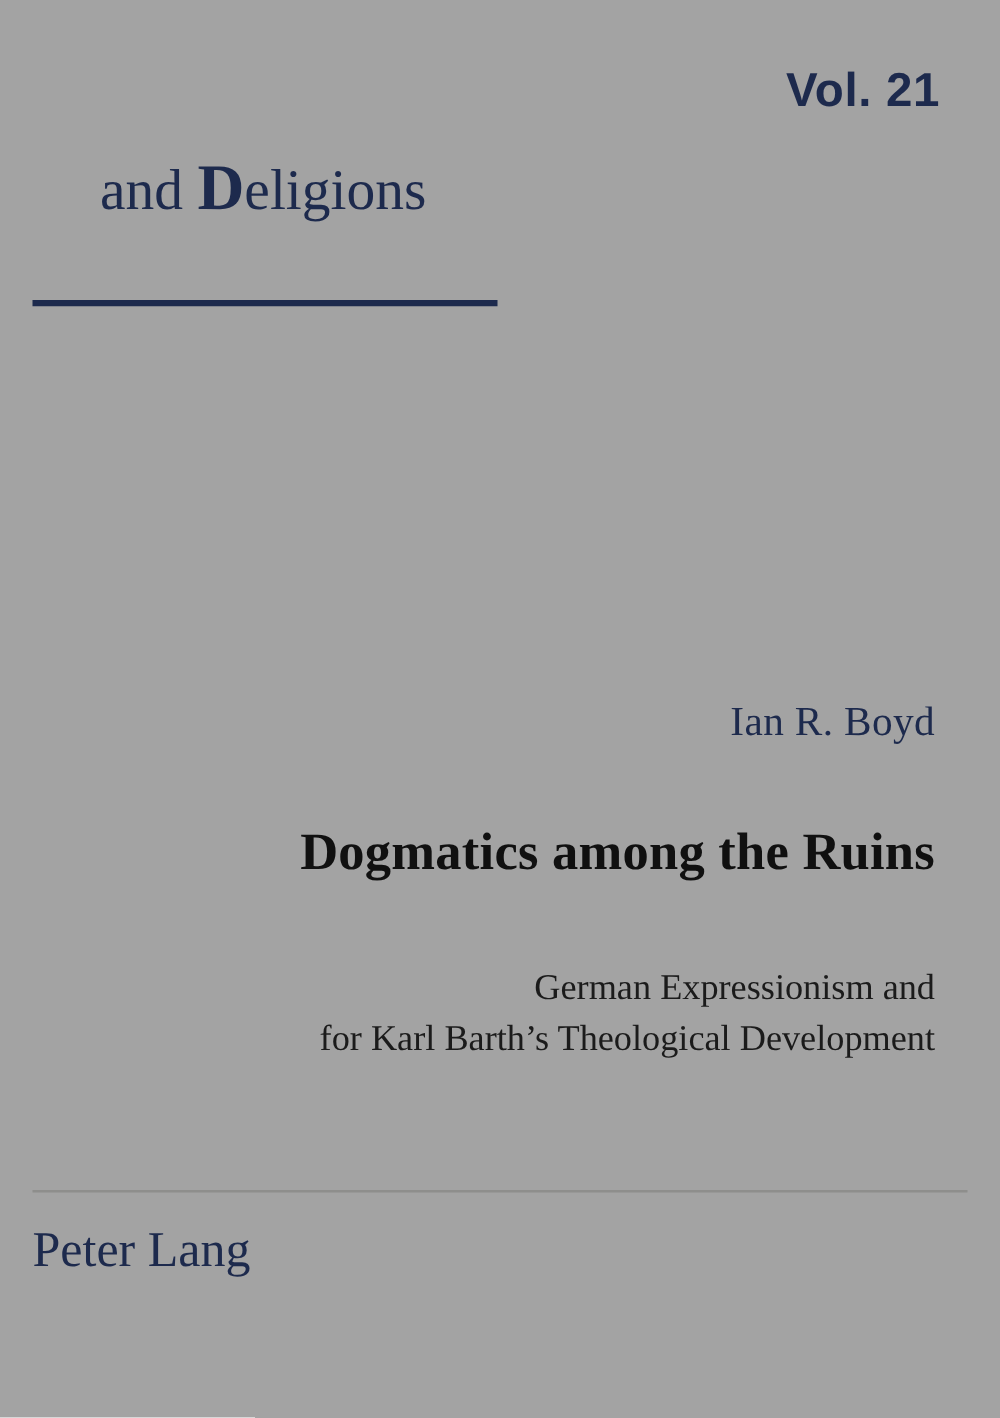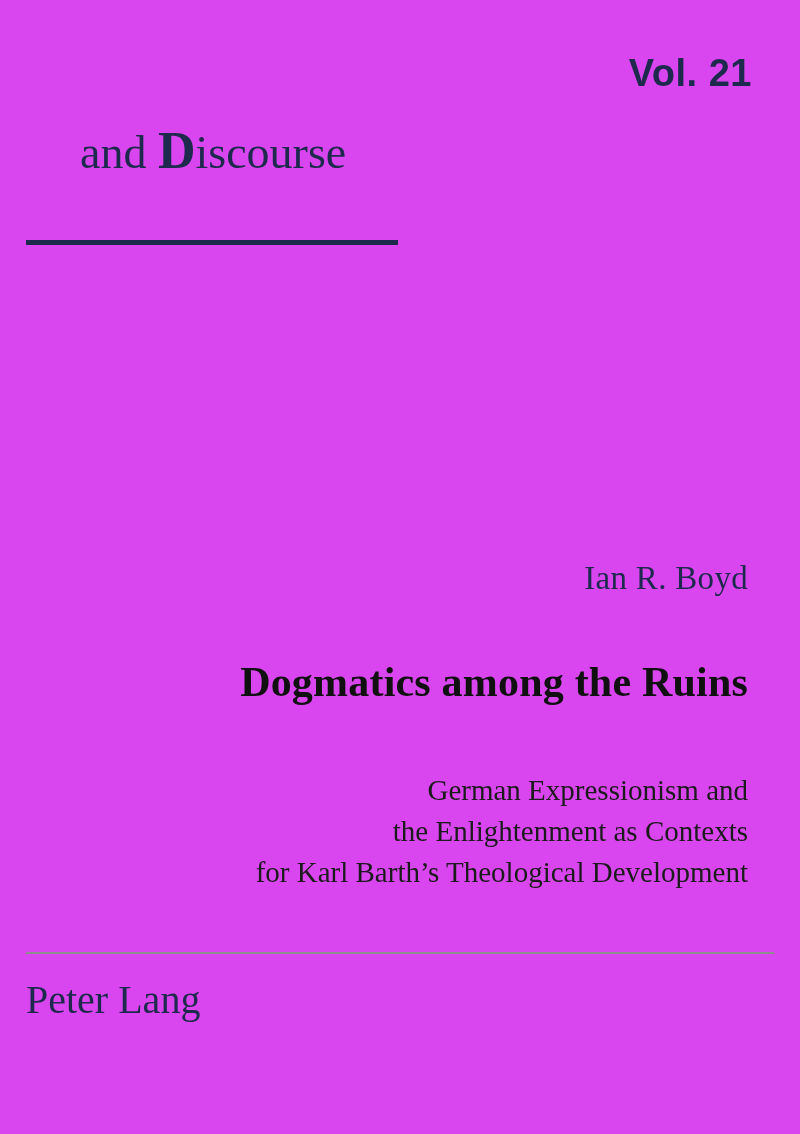--- a/index.html
+++ b/index.html
@@ -4,21 +4,21 @@
 <style>
   html, body {
     margin: 0;
     padding: 0;
     background: #ffffff;
   }
   .cover {
     position: relative;
     width: 800px;
     height: 1134px;
-    background: #d946ef;
+    background: #a3a3a3;
     overflow: hidden;
     font-family: "Liberation Serif", serif;
     color: #1b1b1b;
   }
 
   
   .volume {
     position: absolute;
     top: 52px;
     right: 48px;
@@ -115,30 +115,29 @@
   }
 </style>
 </head>
 <body>
 
 <div class="cover">
 
   <div class="volume">Vol. 21</div>
 
   <div class="series">
-    <div class="series-line second"><span>and </span><span class="cap">D</span><span>iscourse</span></div>
+    <div class="series-line second"><span>and </span><span class="cap">D</span><span>eligions</span></div>
   </div>
   <div class="series-rule"></div>
 
   <div class="author">Ian R. Boyd</div>
 
   <div class="title">Dogmatics among the Ruins</div>
 
   <div class="subtitle">
     <div>German Expressionism and</div>
-    <div>the Enlightenment as Contexts</div>
     <div>for Karl Barth’s Theological Development</div>
   </div>
 
   <div class="pub-rule"></div>
   <div class="publisher">Peter Lang</div>
 
 </div>
 
 </body></html>

